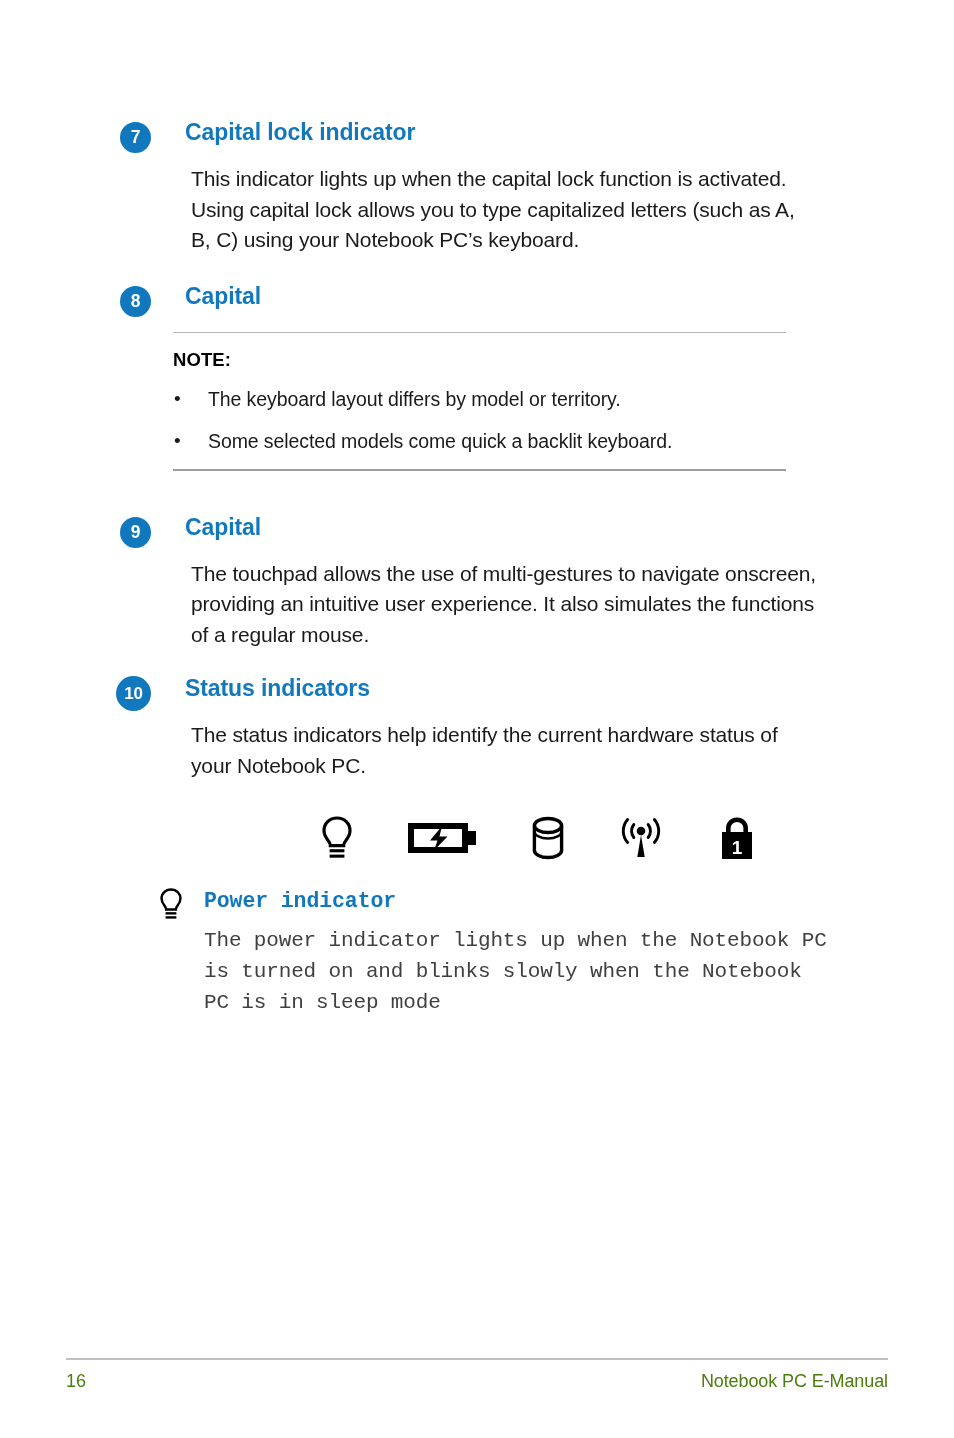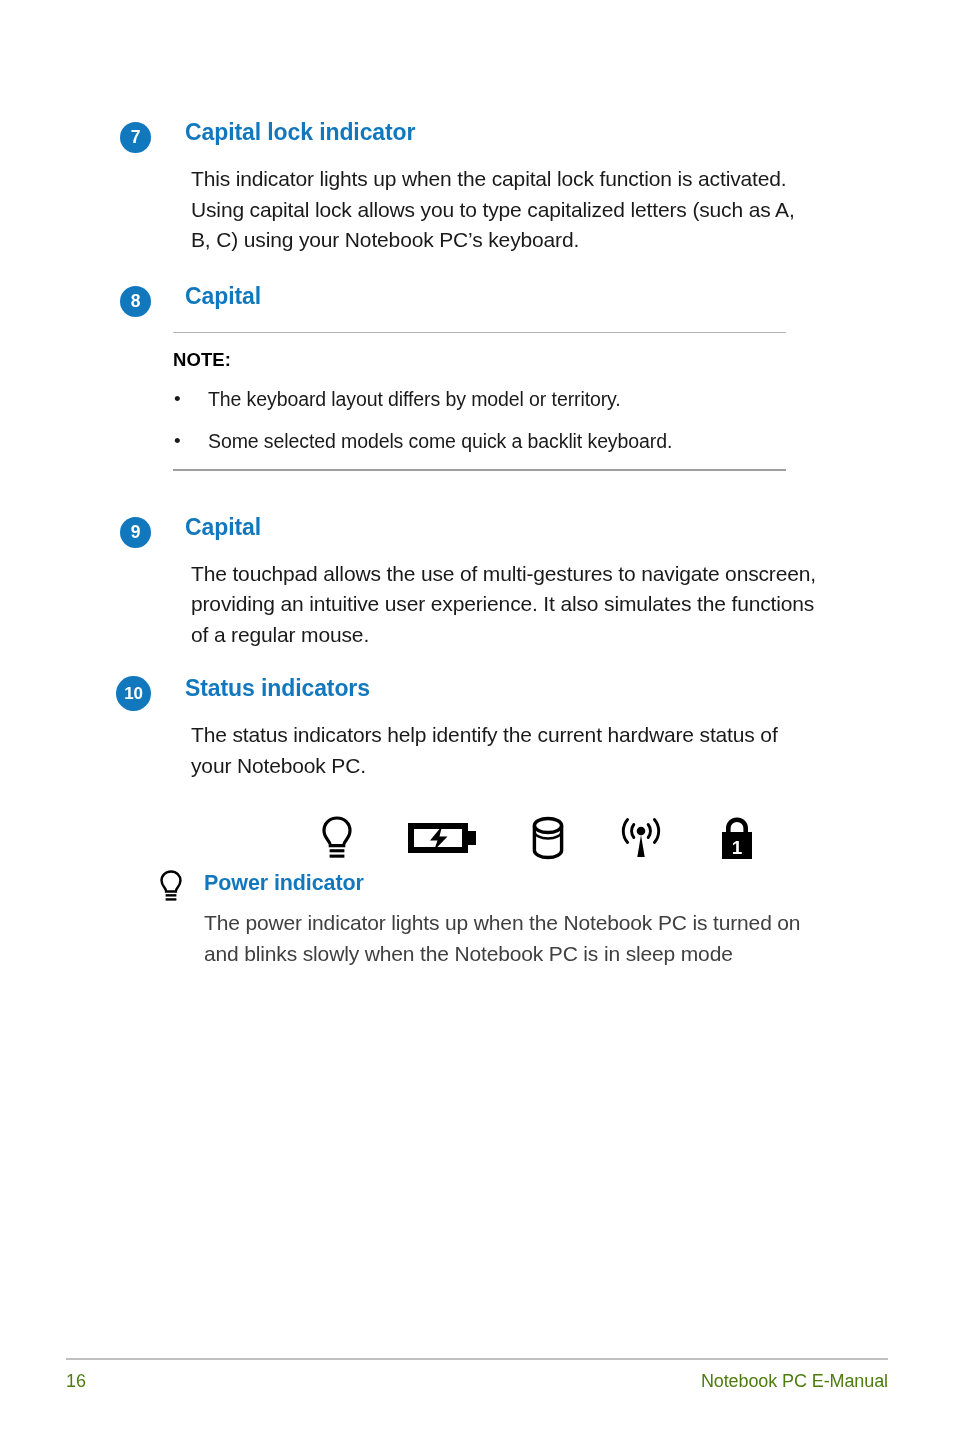--- a/index.html
+++ b/index.html
@@ -131,22 +131,24 @@
     height: 62px;
   }
   .icon-cell {
     display: flex;
     align-items: center;
     justify-content: center;
   }
 
   
   .sub-section {
+    margin-top: 18px;
     position: relative;
     padding-left: 84px;
+    font-family: Liberation Mono, monospace;
   }
   .sub-icon {
     position: absolute;
     left: 38px;
     top: 1px;
     width: 26px;
     height: 30px;
   }
   .sub-title {
     color: #1278be;

